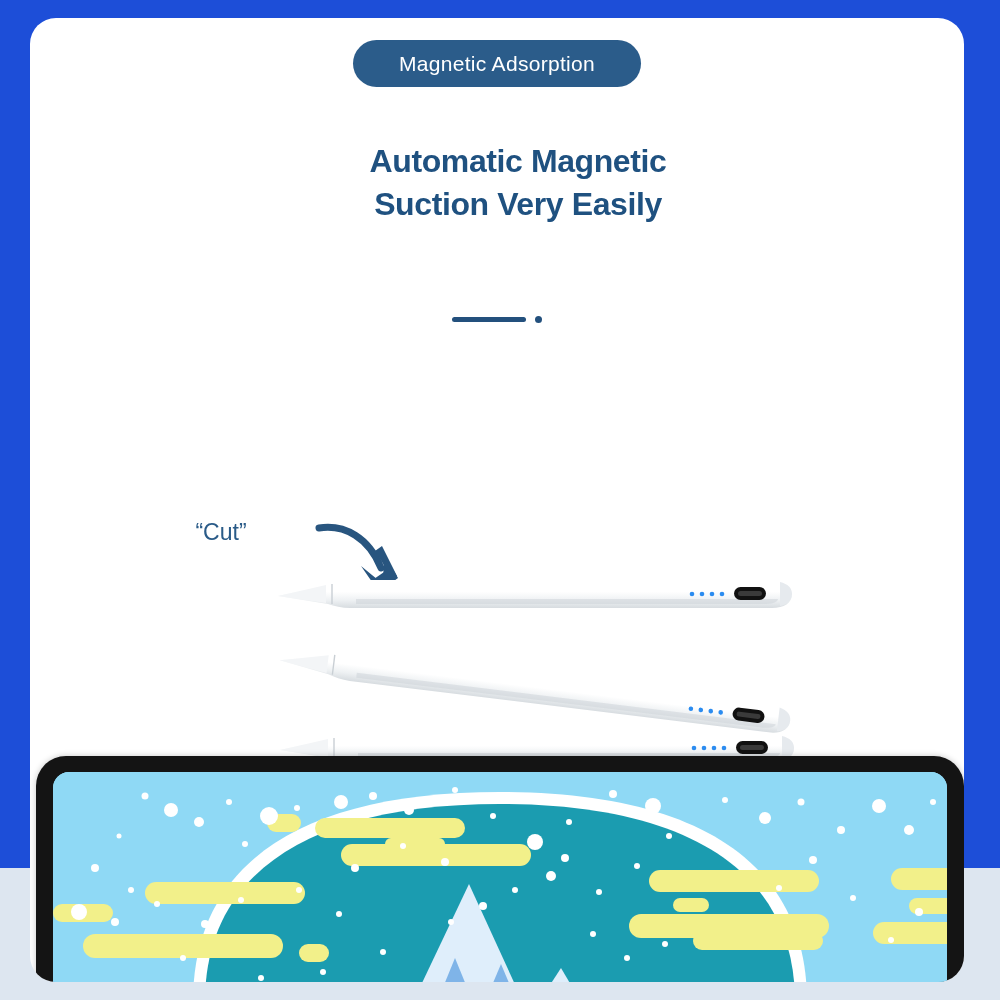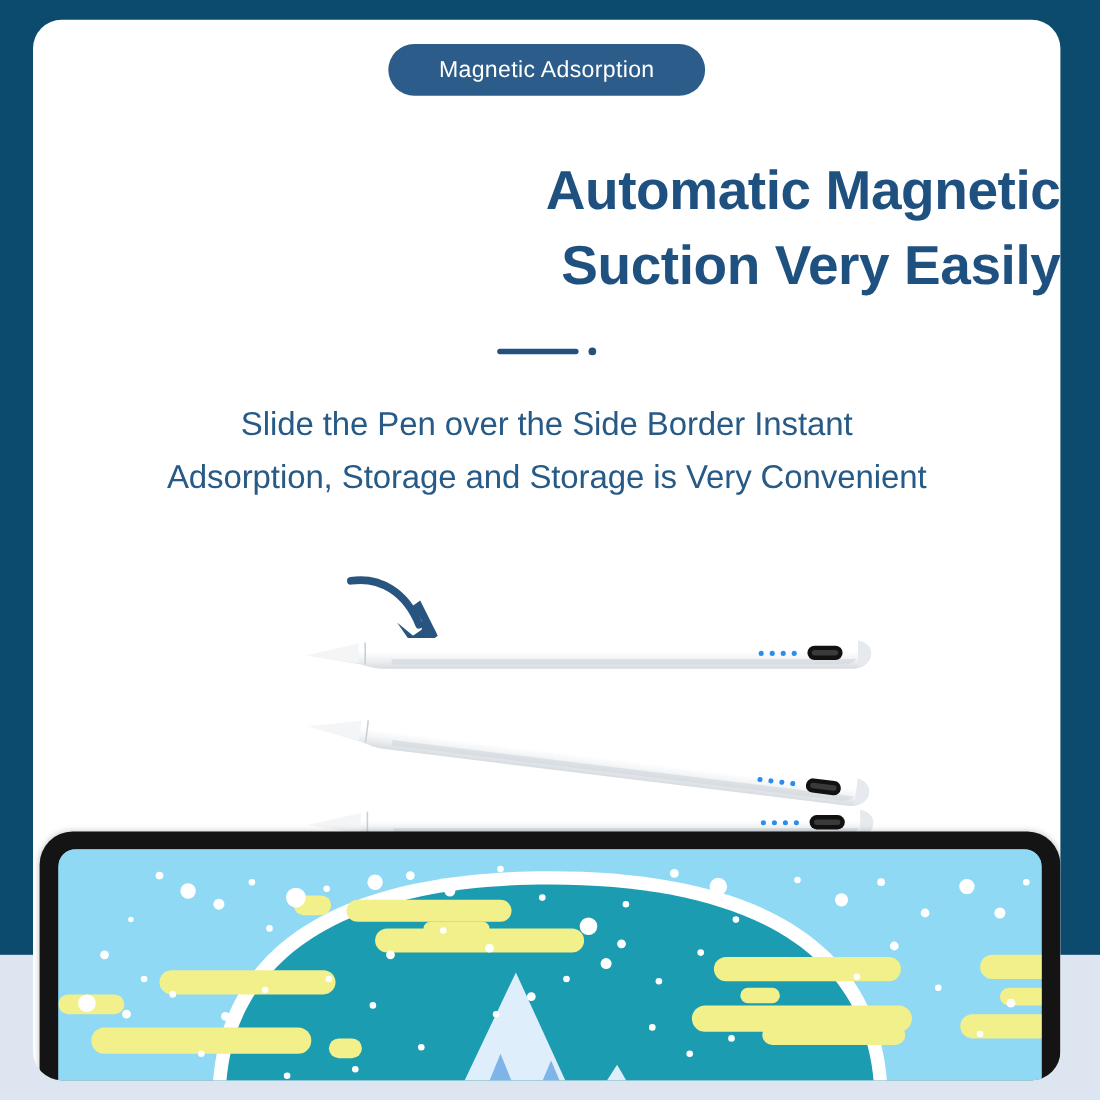--- a/index.html
+++ b/index.html
@@ -5,21 +5,21 @@
   * { margin:0; padding:0; box-sizing:border-box; }
   html, body {
     width:1000px; height:1000px;
     background:#dde6f0;
     font-family:"Liberation Sans", sans-serif;
     overflow:hidden;
   }
   .page {
     position:relative;
     width:1000px; height:868px;
-    background:#0c4a6e;
+    background:#1d4ed8;
   }
   .card {
     position:absolute;
     left:30px; top:18px;
     width:934px; height:964px;
     background:#ffffff;
     border-radius:26px;
     overflow:hidden;
   }
 
@@ -35,23 +35,23 @@
     font-size:21px;
     letter-spacing:0.3px;
     white-space:nowrap;
     line-height:1;
   }
 
   
   .headline {
     position:absolute;
     top:122px; left:0; width:100%;
-    text-align:right;
+    text-align:center;
     color:#1f5180;
-    font-size:50px;
+    font-size:32px;
     font-weight:bold;
     line-height:1.35;
     letter-spacing:-0.4px;
     padding-left:42px;
   }
   .headline .l2 { display:block; }
 
   
   .divider {
     position:absolute;
@@ -150,26 +150,23 @@
     <div class="headline">
       <span class="l1">Automatic Magnetic</span>
       <span class="l2">Suction Very Easily</span>
     </div>
 
     <div class="divider">
       <span class="bar"></span>
       <span class="dot"></span>
     </div>
 
-    <div class="subtitle">
-      <span class="s1">Slide the Pen over the Side Border Instant</span>
-      <span class="s2">Adsorption, Storage and Storage is Very Convenient</span>
-    </div>
 
     <div class="cut-note">
+      <span class="q">“Cut”</span>
     </div>
 
     <div class="arrow-wrap">
       <svg width="95" height="80" viewBox="0 0 95 80">
         <path d="M6 10 C32 6, 56 20, 68 50" stroke="#28557f" stroke-width="7" fill="none" stroke-linecap="round"></path>
         <path d="M48 48 L70 66 L71 36 L85 60 L66 74 Z" fill="#28557f"></path>
         <path d="M69 28 L84 58 L64 72 L58 63 L74 52 L62 33 Z" fill="#28557f"></path>
       </svg>
     </div>
 

